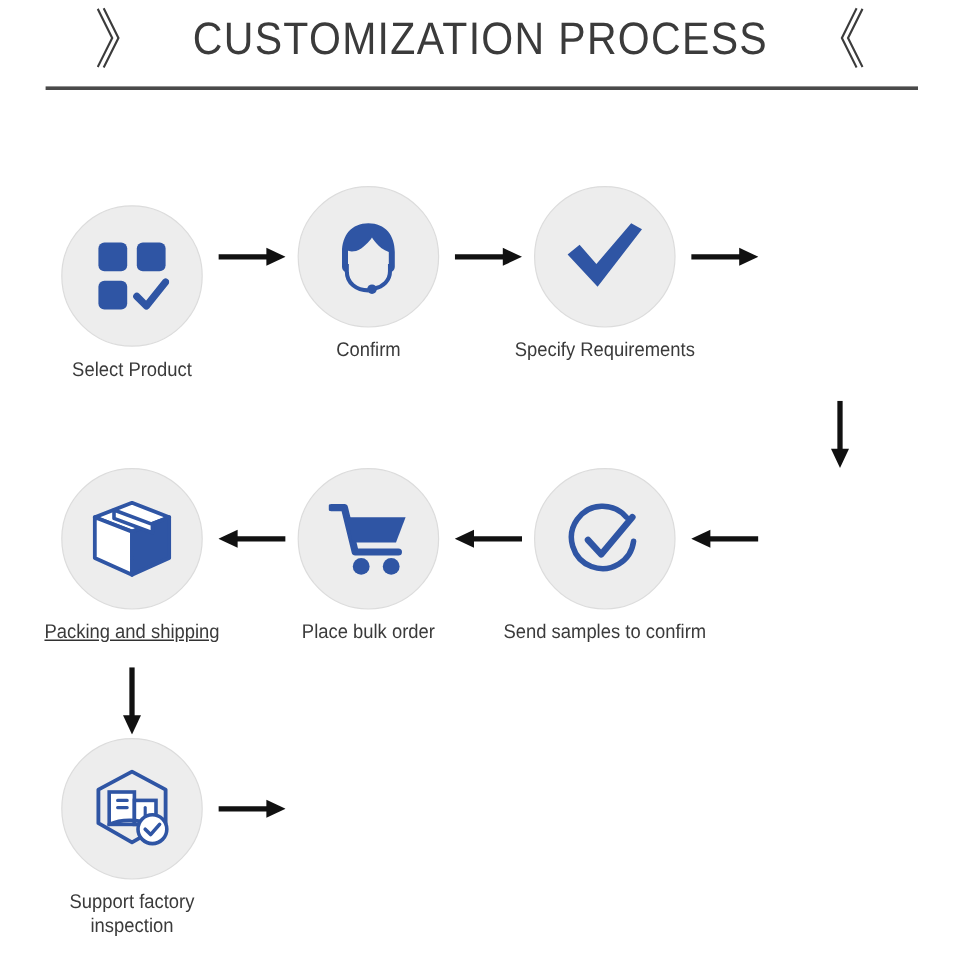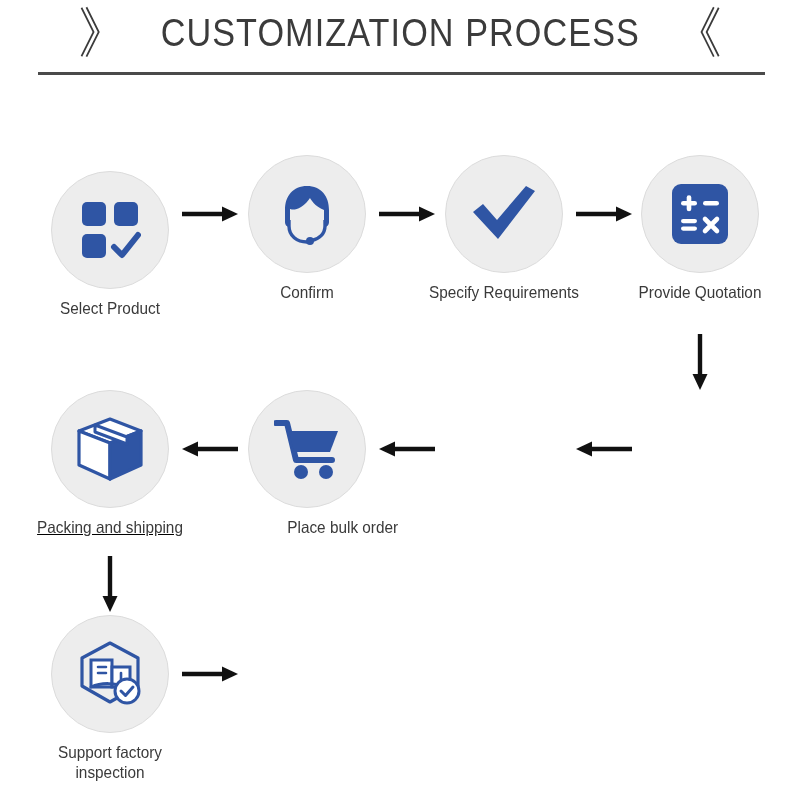--- a/index.html
+++ b/index.html
@@ -154,34 +154,20 @@
                    C15 27 20 29 26 25 C32 21 35 16 35 16 C35 16 40 25 49 28 L49 45
                    C52 45 54 43 54 40 L54 28 C54 14 46 4 32 4 Z" fill="#2f55a4"></path>
           <path d="M14 38 L14 44 C14 54 22 60 32 60" fill="none" stroke="#2f55a4" stroke-width="3.4"></path>
           <path d="M50 38 L50 44 C50 52 44 57 37 58.5" fill="none" stroke="#2f55a4" stroke-width="3.4"></path>
           <circle cx="35" cy="59" r="4" fill="#2f55a4"></circle>
         </svg>
       </div>
       <div class="node-label">Confirm</div>
     </div>
 
-    <div class="node" style="left:602px; top:65px;">
-      <div class="bubble">
-        <svg width="58" height="62" viewBox="0 0 58 62">
-          <rect x="1" y="1" width="56" height="60" rx="9" fill="#2f55a4"></rect>
-          <rect x="10" y="18" width="16" height="4.6" rx="2.3" fill="#ffffff"></rect>
-          <rect x="15.7" y="12.3" width="4.6" height="16" rx="2.3" fill="#ffffff"></rect>
-          <rect x="32" y="18" width="16" height="4.6" rx="2.3" fill="#ffffff"></rect>
-          <rect x="10" y="36" width="16" height="4.2" rx="2.1" fill="#ffffff"></rect>
-          <rect x="10" y="43.5" width="16" height="4.2" rx="2.1" fill="#ffffff"></rect>
-          <path d="M34 36 L46 48 M46 36 L34 48" stroke="#ffffff" stroke-width="4.6" stroke-linecap="round"></path>
-        </svg>
-      </div>
-      <div class="node-label">Provide Quotation</div>
-    </div>
 
     <div class="arrow-h" style="left:182px; top:115px;">
       <svg width="56" height="18" viewBox="0 0 56 18">
         <path d="M0 9 L42 9" stroke="#111111" stroke-width="4.4"></path>
         <path d="M40 1.5 L56 9 L40 16.5 Z" fill="#111111"></path>
       </svg>
     </div>
     <div class="arrow-h" style="left:379px; top:115px;">
       <svg width="56" height="18" viewBox="0 0 56 18">
         <path d="M0 9 L42 9" stroke="#111111" stroke-width="4.4"></path>
@@ -207,32 +193,41 @@
         <svg width="66" height="64" viewBox="0 0 66 64">
           <path d="M33 2 L64 14 L33 26 L2 14 Z" fill="#ffffff" stroke="#2f55a4" stroke-width="3.2" stroke-linejoin="round"></path>
           <path d="M2 14 L2 48 L33 62 L33 26 Z" fill="#ffffff" stroke="#2f55a4" stroke-width="3.2" stroke-linejoin="round"></path>
           <path d="M64 14 L64 48 L33 62 L33 26 Z" fill="#2f55a4" stroke="#2f55a4" stroke-width="3.2" stroke-linejoin="round"></path>
           <path d="M18 8 L50 20 L50 27 L18 15 Z" fill="#ffffff" stroke="#2f55a4" stroke-width="3" stroke-linejoin="round"></path>
         </svg>
       </div>
       <div class="node-label">Packing and shipping</div>
     </div>
 
-    <div class="node" style="left:209px; top:300px;text-align:right;">
+    <div class="node" style="left:209px; top:300px;">
       <div class="bubble">
         <svg width="66" height="62" viewBox="0 0 66 62">
           <path d="M2 5 L13 5 L22 42 L58 42" fill="none" stroke="#2f55a4" stroke-width="6" stroke-linecap="round" stroke-linejoin="round"></path>
           <path d="M15 13 L64 13 L56 34 L20 34 Z" fill="#2f55a4"></path>
           <circle cx="27" cy="54" r="7" fill="#2f55a4"></circle>
           <circle cx="52" cy="54" r="7" fill="#2f55a4"></circle>
         </svg>
       </div>
       <div class="node-label">Place bulk order</div>
     </div>
 
+    <div class="node" style="left:406px; top:300px;">
+      <div class="bubble">
+        <svg width="64" height="64" viewBox="0 0 64 64">
+          <path d="M50 14 A26 26 0 1 0 56 34" fill="none" stroke="#2f55a4" stroke-width="4.6" stroke-linecap="round"></path>
+          <path d="M18 33 L29 45 L55 14" fill="none" stroke="#2f55a4" stroke-width="5.4" stroke-linecap="round" stroke-linejoin="round"></path>
+        </svg>
+      </div>
+      <div class="node-label">Send samples to confirm</div>
+    </div>
 
 
     <div class="arrow-h" style="left:182px; top:350px;">
       <svg width="56" height="18" viewBox="0 0 56 18">
         <path d="M56 9 L14 9" stroke="#111111" stroke-width="4.4"></path>
         <path d="M16 1.5 L0 9 L16 16.5 Z" fill="#111111"></path>
       </svg>
     </div>
     <div class="arrow-h" style="left:379px; top:350px;">
       <svg width="56" height="18" viewBox="0 0 56 18">

